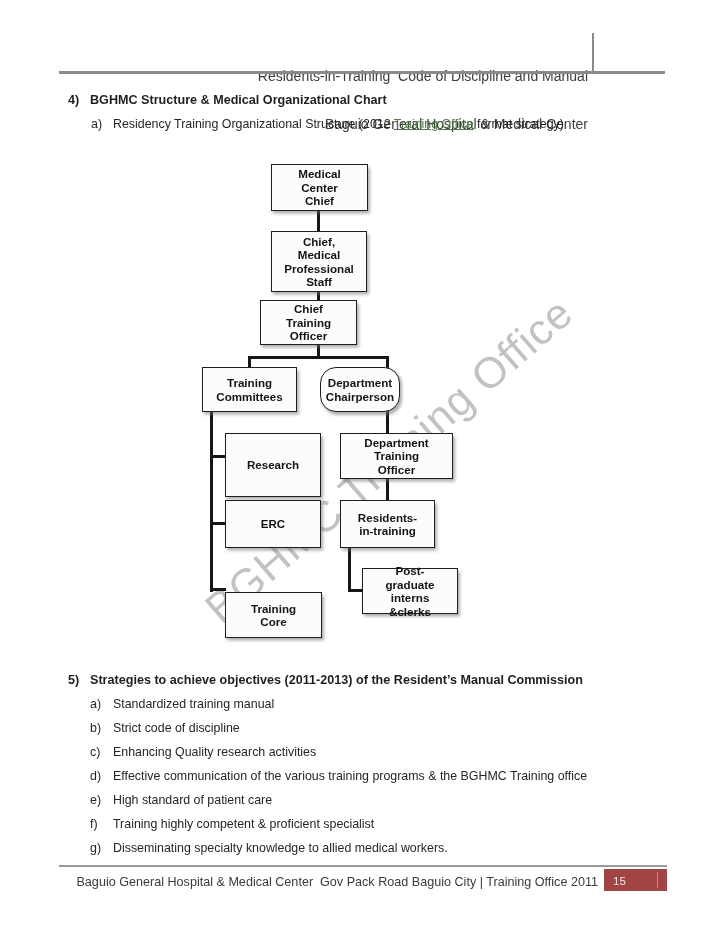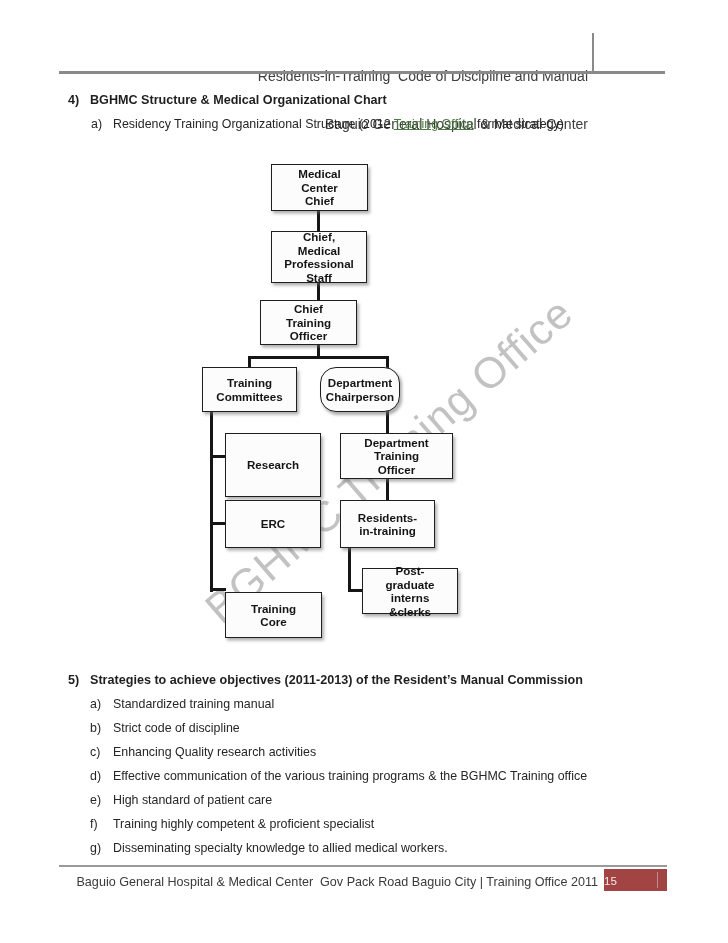--- a/index.html
+++ b/index.html
@@ -31,21 +31,21 @@
           display:flex; align-items:center; justify-content:center; text-align:center;
           font-weight:700; font-size:11.6px; line-height:13.5px; color:#141414;
           padding:21px; z-index:3; }
 
   
   .ftr-rule { position:absolute; left:59px; top:865px; width:608px; height:2px; background:#9a9a9a; }
   .ftr-text { position:absolute; left:0; top:875px; width:598px; text-align:right;
               font-size:12.6px; color:#3a3a3a; white-space:pre; }
   .badge { position:absolute; left:604px; top:869px; width:63px; height:22px;
            background:#a24444; display:flex; align-items:center; z-index:4; }
-  .badge-num { color:#f3e8e8; font-size:11.6px; }
+  .badge-num { color:#f3e8e8; font-size:11.6px; padding-left:9px; }
   .badge-div { position:absolute; right:9px; top:3px; bottom:3px; width:1px; background:#bf8b8b; }
 </style>
 </head>
 <body>
 
 <div class="page">
 
   <div class="hdr-text">
     <div>Residents-in-Training  Code of Discipline and Manual</div>
     <div>Baguio General Hospital &amp; Medical Center</div>
@@ -70,21 +70,21 @@
     <div class="conn" style="left:210px; top:411px; width:3px; height:181px;"></div>
     <div class="conn" style="left:210px; top:455px; width:16px; height:3px;"></div>
     <div class="conn" style="left:210px; top:522px; width:16px; height:3px;"></div>
     <div class="conn" style="left:210px; top:588px; width:16px; height:3px;"></div>
     <div class="conn" style="left:386px; top:411px; width:3px; height:23px;"></div>
     <div class="conn" style="left:386px; top:478px; width:3px; height:23px;"></div>
     <div class="conn" style="left:348px; top:547px; width:3px; height:45px;"></div>
     <div class="conn" style="left:348px; top:589px; width:15px; height:3px;"></div>
 
     <div class="node" style="left:271px; top:164px; width:97px; height:47px;">Medical Center Chief</div>
-    <div class="node" style="left:271px; top:231px; width:96px; height:52px;">Chief, Medical Professional Staff</div>
+    <div class="node" style="left:271px; top:231px; width:96px; height:61px;">Chief, Medical Professional Staff</div>
     <div class="node" style="left:260px; top:300px; width:97px; height:45px;">Chief Training Officer</div>
     <div class="node" style="left:202px; top:367px; width:95px; height:45px;">Training Committees</div>
     <div class="node" style="left:320px; top:367px; width:80px; height:45px;border-radius:16px;">Department Chairperson</div>
     <div class="node" style="left:225px; top:433px; width:96px; height:64px;">Research</div>
     <div class="node" style="left:340px; top:433px; width:113px; height:46px;">Department Training Officer</div>
     <div class="node" style="left:225px; top:500px; width:96px; height:48px;">ERC</div>
     <div class="node" style="left:340px; top:500px; width:95px; height:48px;">Residents-in-training</div>
     <div class="node" style="left:225px; top:567px; width:97px; height:46px;margin-top:25px;">Training Core</div>
     <div class="node" style="left:362px; top:568px; width:96px; height:46px;">Post-graduate interns &amp;clerks</div>
   </div>

